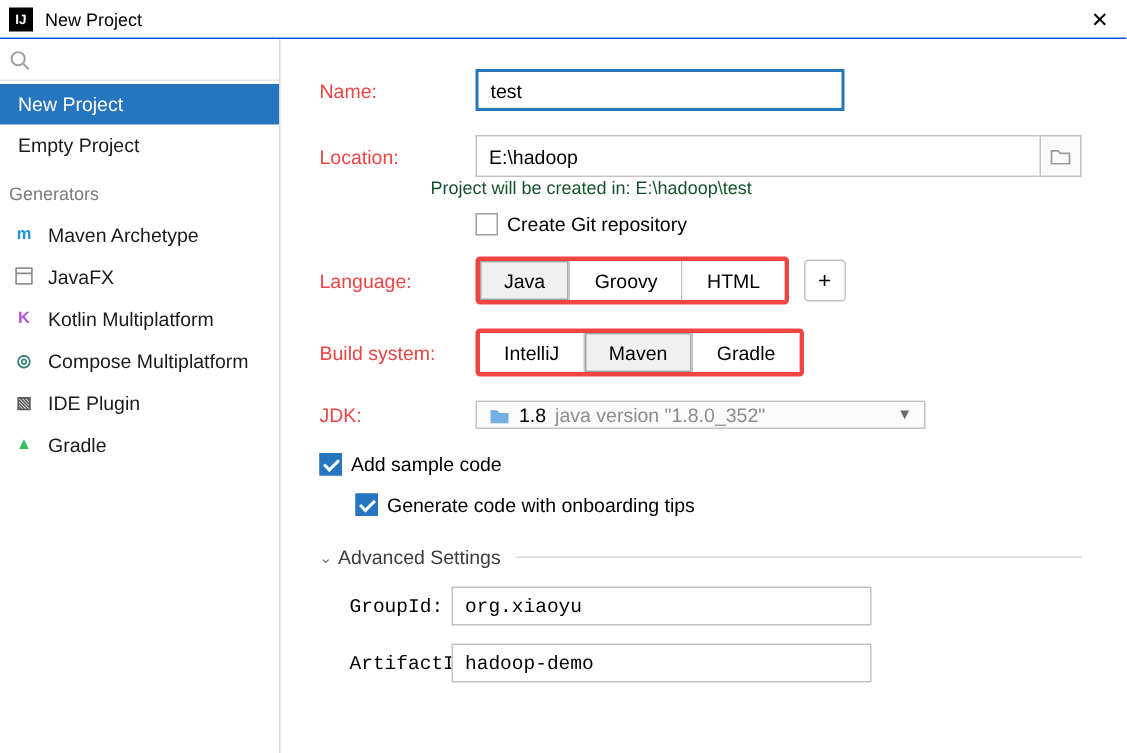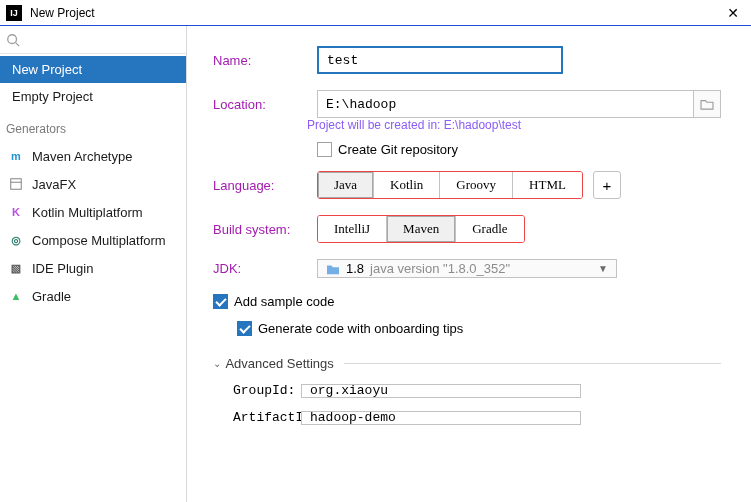--- a/index.html
+++ b/index.html
@@ -80,50 +80,50 @@
   }
   .form-row {
     display: flex;
     align-items: center;
     margin-bottom: 16px;
   }
   .form-row.tight { margin-bottom: 10px; }
   .form-label {
     width: 104px;
     font-size: 13px;
-    color: #a21caf;
+    color: #ef4444;
     flex-shrink: 0;
   }
   .form-field { flex: 1; }
   .text-input {
     height: 28px;
     border: 1px solid #c2c2c2;
     padding: 0 8px;
     font-size: 13px;
-    font-family: Liberation Mono, monospace;
+    font-family: Liberation Sans, sans-serif;
     width: 100%;
     outline: none;
   }
   .text-input.name {
     width: 246px;
     border: 2px solid #2675bf;
   }
   .loc-wrap { display: flex; align-items: center; width: 100%; }
   .loc-wrap .text-input { flex: 1; border-right: none; }
   .browse-btn {
     width: 28px; height: 28px;
     border: 1px solid #c2c2c2;
     background: #fafafa;
     display: inline-flex; align-items: center; justify-content: center;
     cursor: default;
   }
   .hint {
     font-size: 12px;
-    color: #8b5cf6;
-    margin-left: 94px;
+    color: #14532d;
+    margin-left: 74px;
     margin-top: -10px;
     margin-bottom: 10px;
   }
   .checkbox-row {
     display: flex; align-items: center;
     gap: 6px;
     margin-left: 104px;
     margin-bottom: 14px;
   }
   .checkbox-row.noindent { margin-left: 0; text-align: right; }
@@ -141,24 +141,23 @@
   .chk.checked::after {
     content: "";
     width: 4px; height: 8px;
     border: solid #fff;
     border-width: 0 2px 2px 0;
     transform: rotate(45deg);
     margin-top: -2px;
   }
   .seg-group {
     display: inline-flex;
-    border: 1px solid #ef4444;
+    border: 3px solid #ef4444;
     border-radius: 3px;
     overflow: hidden;
-    font-family: Liberation Serif, serif;
   }
   .seg-btn {
     height: 26px;
     padding: 0 16px;
     display: inline-flex; align-items: center;
     background: #fff;
     border-right: 1px solid #c2c2c2;
     font-size: 13px;
     cursor: default;
   }
@@ -203,21 +202,21 @@
     flex: 1; height: 1px; background: #d9d9d9; margin-left: 6px;
   }
   .adv-row {
     display: flex; align-items: center;
     margin-left: 20px;
     margin-top: 12px;
     font-family: Liberation Mono, monospace;
   }
   .adv-label { width: 68px; font-size: 13px; }
   .adv-input {
-    width: 280px; height: 14px;
+    width: 280px; height: 26px;
     border: 1px solid #c2c2c2;
     padding: 0 8px;
     font-size: 13px;
     font-family: inherit;
     outline: none;
   }
 </style>
 </head>
 <body>
 
@@ -300,21 +299,20 @@
     <div class="checkbox-row">
       <span class="chk"></span>
       <span>Create Git repository</span>
     </div>
 
     <div class="form-row">
       <div class="form-label">Language:</div>
       <div class="form-field" style="display:flex;align-items:center;">
         <div class="seg-group">
           <span class="seg-btn selected">Java</span>
-          <span class="seg-btn">Kotlin</span>
           <span class="seg-btn">Groovy</span>
           <span class="seg-btn">HTML</span>
         </div>
         <span class="plus-btn">+</span>
       </div>
     </div>
 
     <div class="form-row">
       <div class="form-label">Build system:</div>
       <div class="form-field">

